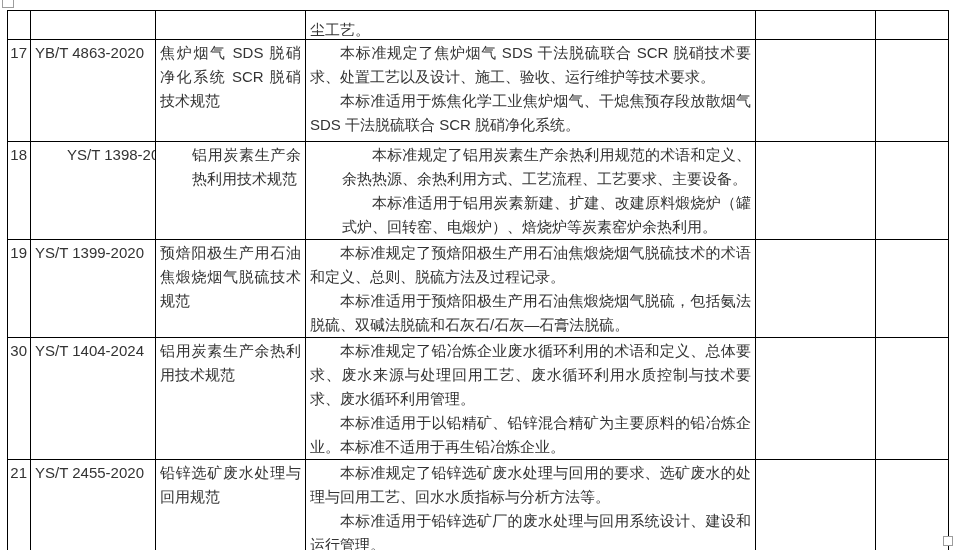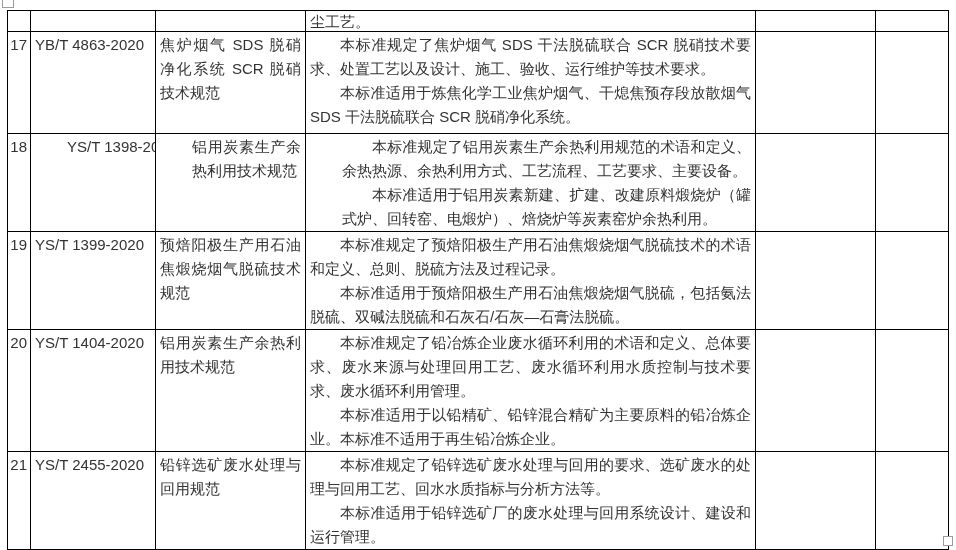--- a/index.html
+++ b/index.html
@@ -25,21 +25,21 @@
   }
   .doc-table td {
     border: 1px solid #000000;
     vertical-align: top;
     padding: 1px 4px 0 4px;
     font-size: 15px;
     line-height: 24px;
     overflow: hidden;
     word-break: break-all;
   }
-  tr.r0 td { height: 19px; line-height: 19px; padding-top: 1px; }
+  tr.r0 td { height: 19px; line-height: 19px; padding-top: 9px; }
   tr.r1 td { height: 100px; }
   tr.r2 td { height: 92px; padding-left: 36px; }
   tr.r3 td { height: 95px; }
   tr.r4 td { height: 116px; }
   tr.r5 td { height: 91px; margin-left: 11px; }
   .c-num {
     text-align: right;
     padding-left: 1px !important;
     padding-right: 3px !important;
   }
@@ -133,22 +133,22 @@
     <td class="c-name">预焙阳极生产用石油焦煅烧烟气脱硫技术规范</td>
     <td class="c-desc">
       <p>本标准规定了预焙阳极生产用石油焦煅烧烟气脱硫技术的术语和定义、总则、脱硫方法及过程记录。</p>
       <p>本标准适用于预焙阳极生产用石油焦煅烧烟气脱硫，包括氨法脱硫、双碱法脱硫和石灰石/石灰—石膏法脱硫。</p>
     </td>
     <td></td>
     <td></td>
   </tr>
 
   <tr class="r4">
-    <td class="c-num">20</td>
-    <td class="c-code">YS/T 1404-2020</td>
+    <td class="c-num">30</td>
+    <td class="c-code">YS/T 1404-2024</td>
     <td class="c-name">铝用炭素生产余热利用技术规范</td>
     <td class="c-desc">
       <p>本标准规定了铅冶炼企业废水循环利用的术语和定义、总体要求、废水来源与处理回用工艺、废水循环利用水质控制与技术要求、废水循环利用管理。</p>
       <p>本标准适用于以铅精矿、铅锌混合精矿为主要原料的铅冶炼企业。本标准不适用于再生铅冶炼企业。</p>
     </td>
     <td></td>
     <td></td>
   </tr>
 
   <tr class="r5">

